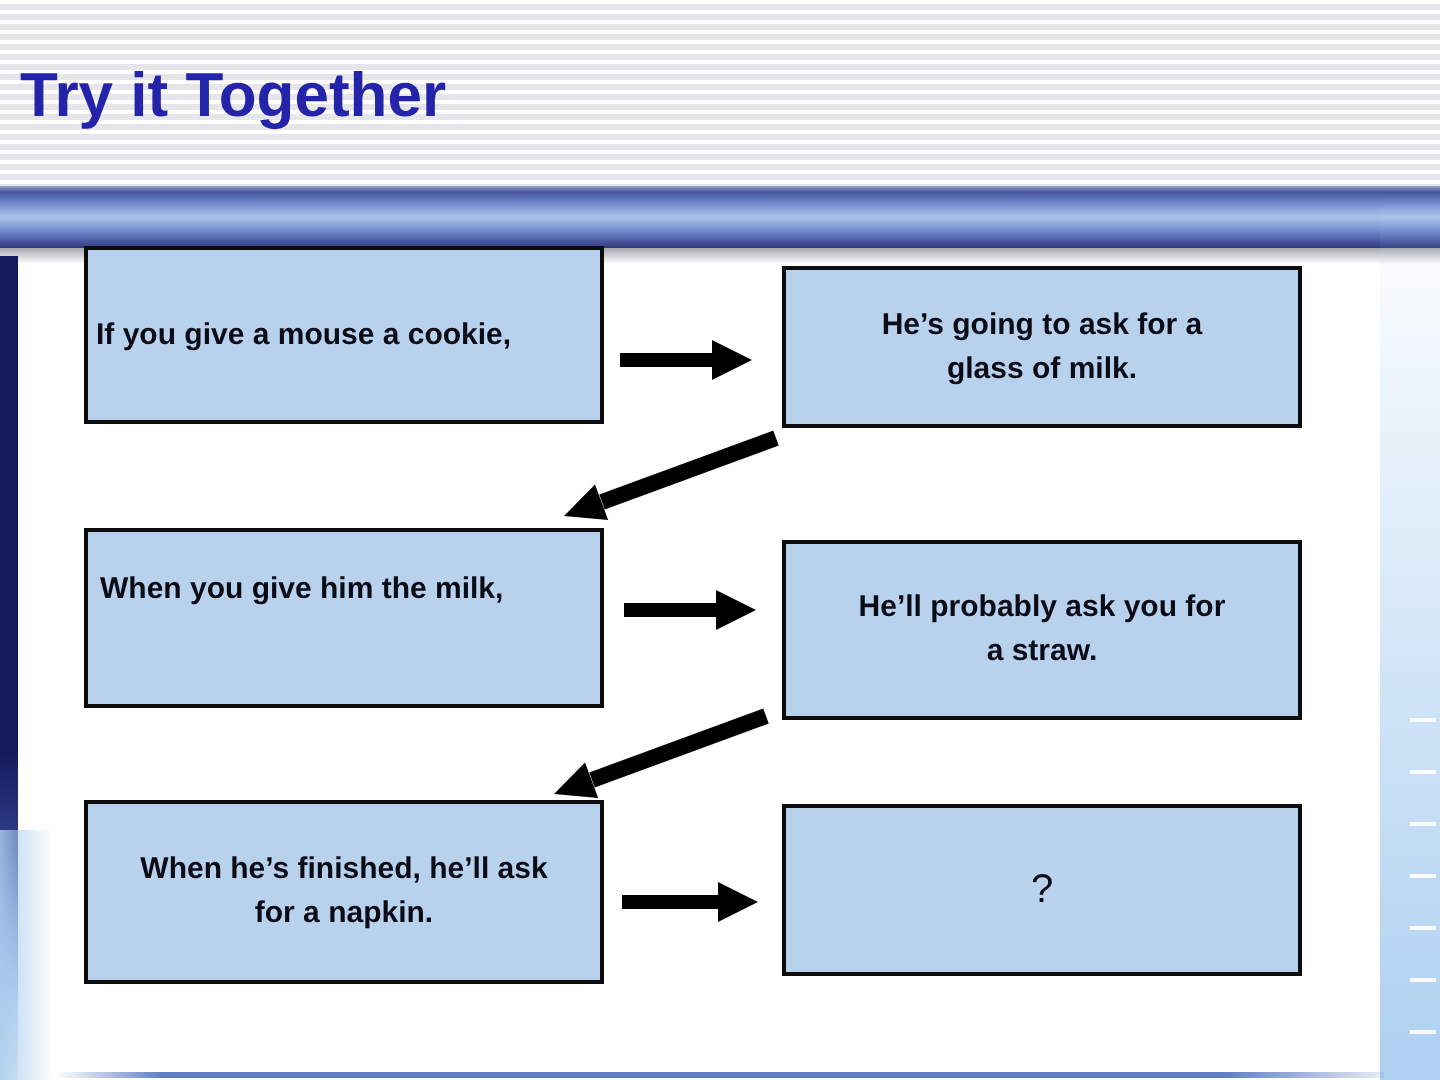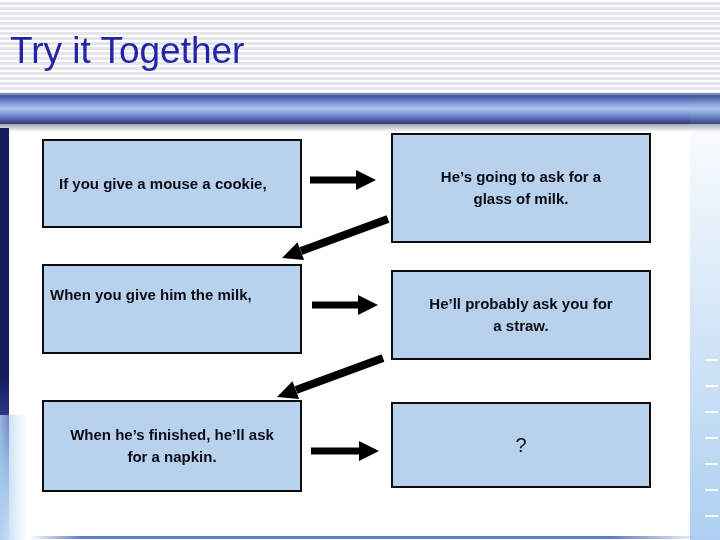--- a/index.html
+++ b/index.html
@@ -12,21 +12,21 @@
     font-family: "Liberation Sans", sans-serif;
   }
   
   .stripes {
     position: absolute; left: 0; top: 0; width: 720px; height: 93px;
     background: repeating-linear-gradient(to bottom,
       #ffffff 0px, #ffffff 2px, #e6e6ea 2px, #e6e6ea 5px);
   }
   .title {
     position: absolute; left: 10px; top: 30px; margin: 0;
-    font-size: 37px; font-weight: normal; color: #2424aa;
+    font-size: 31px; font-weight: bold; color: #2424aa;
     letter-spacing: 0px;
   }
   
   .band {
     position: absolute; left: 0; top: 93px; width: 720px; height: 31px;
     background: linear-gradient(to bottom,
       #9aa3c6 0%, #46549c 10%, #7d97d6 32%, #aac3eb 50%,
       #7d97d6 68%, #46549c 90%, #2e3a78 100%);
   }
   .band-shadow {
@@ -70,22 +70,22 @@
     display: flex;
     align-items: center;
     color: #0b0b16;
     font-weight: bold;
     font-size: 15px;
     line-height: 22px;
   }
   .box span { white-space: pre-line; }
   .left-col  { left: 42px;  width: 260px; }
   .right-col { left: 391px; width: 260px; justify-content: center; text-align: center; }
-  .box-l1 { top: 139px; height: 89px; padding: 0 15px; }
-  .box-r1 { top: 133px; height: 110px; padding: 0 20px; }
+  .box-l1 { top: 123px; height: 89px; padding: 0 4px; }
+  .box-r1 { top: 133px; height: 81px; padding: 0 20px; }
   .box-l2 { top: 264px; height: 90px; padding: 18px 6px 16px 6px; align-items: flex-start; }
   .box-r2 { top: 270px; height: 90px; padding: 16px 20px; }
   .box-l3 { top: 400px; height: 92px; padding: 0 12px; justify-content: center; text-align: center; }
   .box-r3 { top: 402px; height: 86px; padding: 0 20px; font-weight: normal; font-size: 20px; }
   .arrow { position: absolute; }
 </style>
 </head>
 <body>
 
 <div class="slide">

